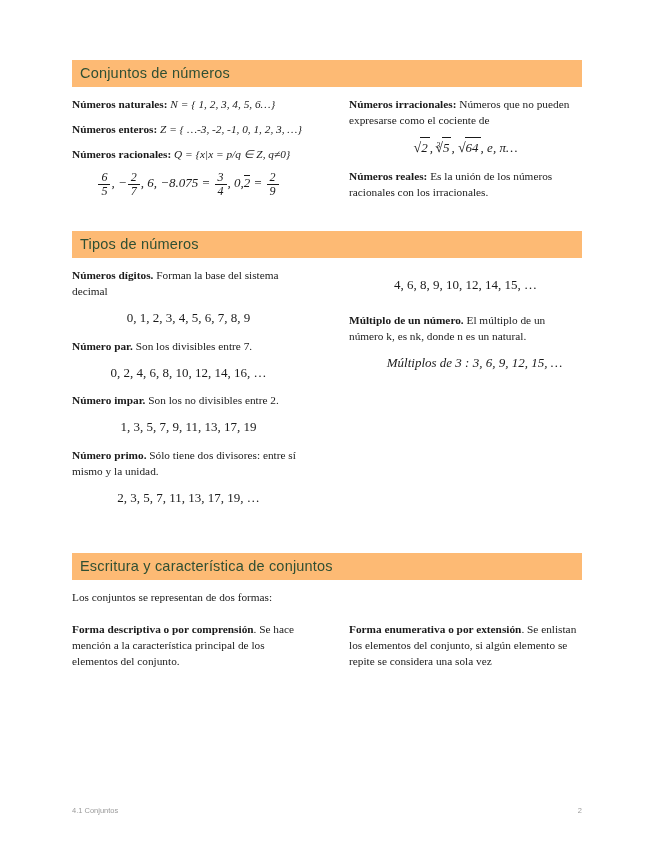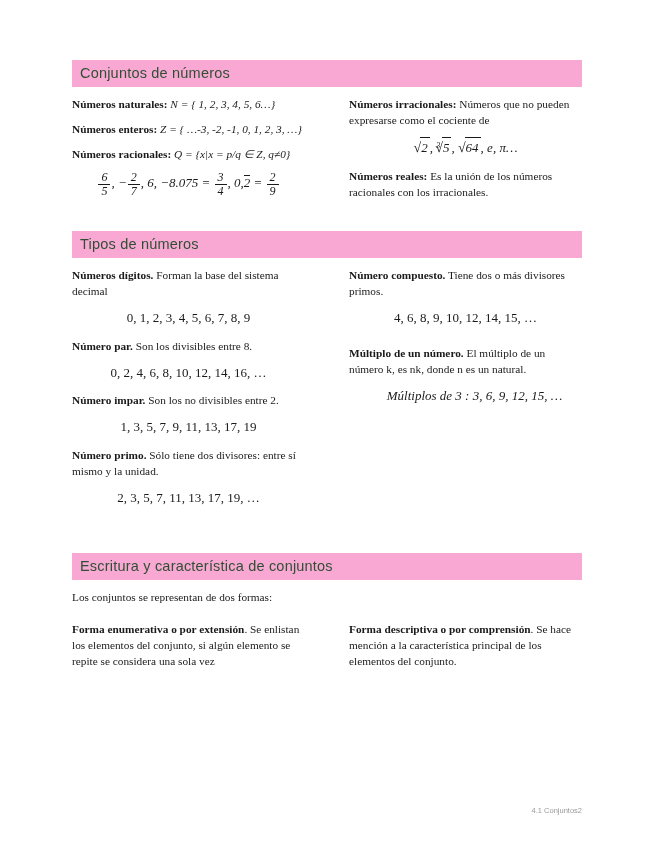--- a/index.html
+++ b/index.html
@@ -24,21 +24,21 @@
   }
   .content {
     position: absolute;
     left: 72px;
     top: 60px;
     width: 510px;
   }
 
   
   .section-head {
-    background: #f9a8d4;
+    background: #fdba74;
     font-family: "Liberation Sans", sans-serif;
     font-size: 14.5px;
     color: #2f4f33;
     padding: 5px 8px 6px 8px;
     margin: 0 0 9px 0;
     letter-spacing: 0.2px;
   }
   .section-head.wide { width: 494px; }
 
   .cols {
@@ -114,21 +114,21 @@
   
   .footer {
     position: absolute;
     left: 72px;
     top: 806px;
     width: 510px;
     font-family: "Liberation Sans", sans-serif;
     font-size: 7.5px;
     color: #9a9a9a;
     display: flex;
-    justify-content: flex-end;
+    justify-content: space-between;
     border-top: 0;
   }
   .footer .right { color: #9a9a9a; }
 </style>
 </head>
 <body>
 
 <div class="page">
   <div class="content">
 
@@ -172,39 +172,36 @@
     <div class="section-head wide">Tipos de números</div>
 
     <div class="cols">
       <div class="col">
         <p>
           <span class="lead">Números dígitos.</span><span> Forman la base del sistema decimal</span>
         </p>
         <div class="math nonit">0, 1, 2, 3, 4, 5, 6, 7, 8, 9</div>
 
         <p>
-          <span class="lead">Número par.</span><span> Son los divisibles entre 8.</span>
+          <span class="lead">Número par.</span><span> Son los divisibles entre 7.</span>
         </p>
         <div class="math nonit">0, 2, 4, 6, 8, 10, 12, 14, 16, …</div>
 
         <p>
           <span class="lead">Número impar.</span><span> Son los no divisibles entre 2.</span>
         </p>
         <div class="math nonit">1, 3, 5, 7, 9, 11, 13, 17, 19</div>
 
         <p>
           <span class="lead">Número primo.</span><span> Sólo tiene dos divisores: entre sí mismo y la unidad.</span>
         </p>
         <div class="math nonit">2, 3, 5, 7, 11, 13, 17, 19, …</div>
       </div>
 
       <div class="col">
-        <p>
-          <span class="lead">Número compuesto.</span><span> Tiene dos o más divisores primos.</span>
-        </p>
         <div class="math nonit">4, 6, 8, 9, 10, 12, 14, 15, …</div>
 
         <div class="spacer-sm"></div>
 
         <p>
           <span class="lead">Múltiplo de un número.</span><span> El múltiplo de un número k, es nk, donde n es un natural.</span>
         </p>
         <div class="math left">Múltiplos de 3 : 3, 6, 9, 12, 15, …</div>
       </div>
     </div>
@@ -214,26 +211,26 @@
 
     <div class="section-head wide">Escritura y característica de conjuntos</div>
 
     <p>Los conjuntos se representan de dos formas:</p>
 
     <div class="spacer-sm"></div>
 
     <div class="cols">
       <div class="col">
         <p>
+          <span class="lead">Forma descriptiva o por comprensión</span><span>. Se hace mención a la característica principal de los elementos del conjunto.</span>
+        </p>
+      </div>
+      <div class="col">
+        <p>
           <span class="lead">Forma enumerativa o por extensión</span><span>. Se enlistan los elementos del conjunto, si algún elemento se repite se considera una sola vez</span>
-        </p>
-      </div>
-      <div class="col">
-        <p>
-          <span class="lead">Forma descriptiva o por comprensión</span><span>. Se hace mención a la característica principal de los elementos del conjunto.</span>
         </p>
       </div>
     </div>
 
   </div>
 
   <div class="footer">
     <span>4.1 Conjuntos</span>
     <span class="right">2</span>
   </div>

